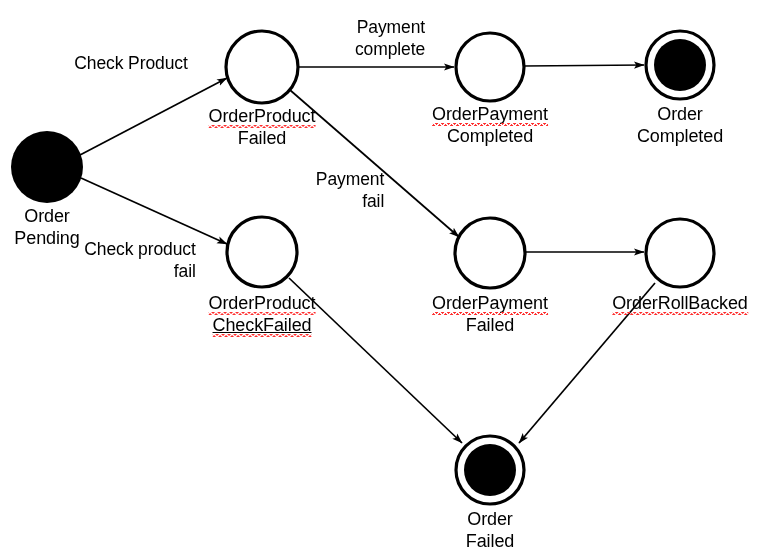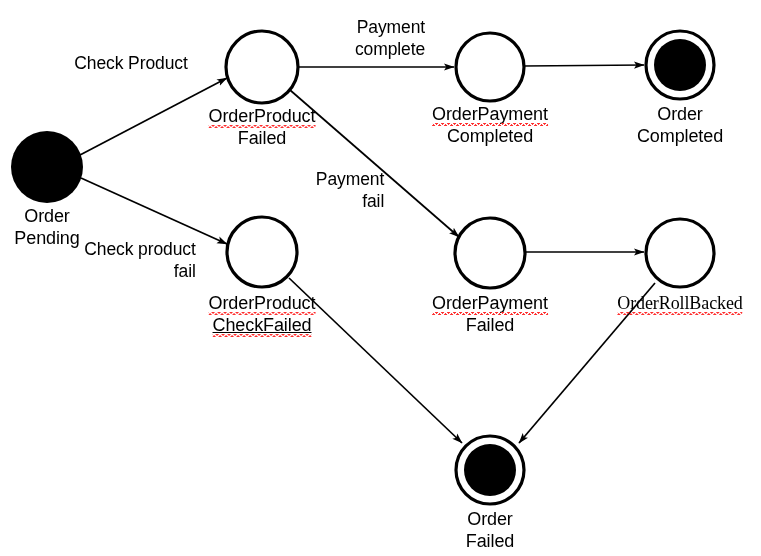--- a/index.html
+++ b/index.html
@@ -188,21 +188,21 @@
         <span class="ln"><span class="ln" style="display: inline-block;">Completed</span></span>
       </div>
       <div class="label spell" style="left: 262px; top: 292px; transform: translateX(-50%);">
         <span class="ln"><span class="ln ln-spell" style="display: inline-block;">OrderProduct</span></span>
         <span class="ln"><span class="ln ln-spell" style="display: inline-block; text-decoration: underline;">CheckFailed</span></span>
       </div>
       <div class="label spell" style="left: 490px; top: 292px; transform: translateX(-50%);">
         <span class="ln"><span class="ln ln-spell" style="display: inline-block;">OrderPayment</span></span>
         <span class="ln"><span class="ln" style="display: inline-block;">Failed</span></span>
       </div>
-      <div class="label spell" style="left: 680px; top: 292px; transform: translateX(-50%); font-family: Liberation Serif, serif;">
+      <div class="label spell" style="left: 680px; top: 292px; transform: translateX(-50%);">
         <span class="ln"><span class="ln ln-spell" style="display: inline-block;">OrderRollBacked</span></span>
       </div>
       <div class="label" style="left: 490px; top: 508px; transform: translateX(-50%);">
         <span class="ln"><span class="ln" style="display: inline-block;">Order</span></span>
         <span class="ln"><span class="ln" style="display: inline-block;">Failed</span></span>
       </div>
     </div>
 
 </div>
 

